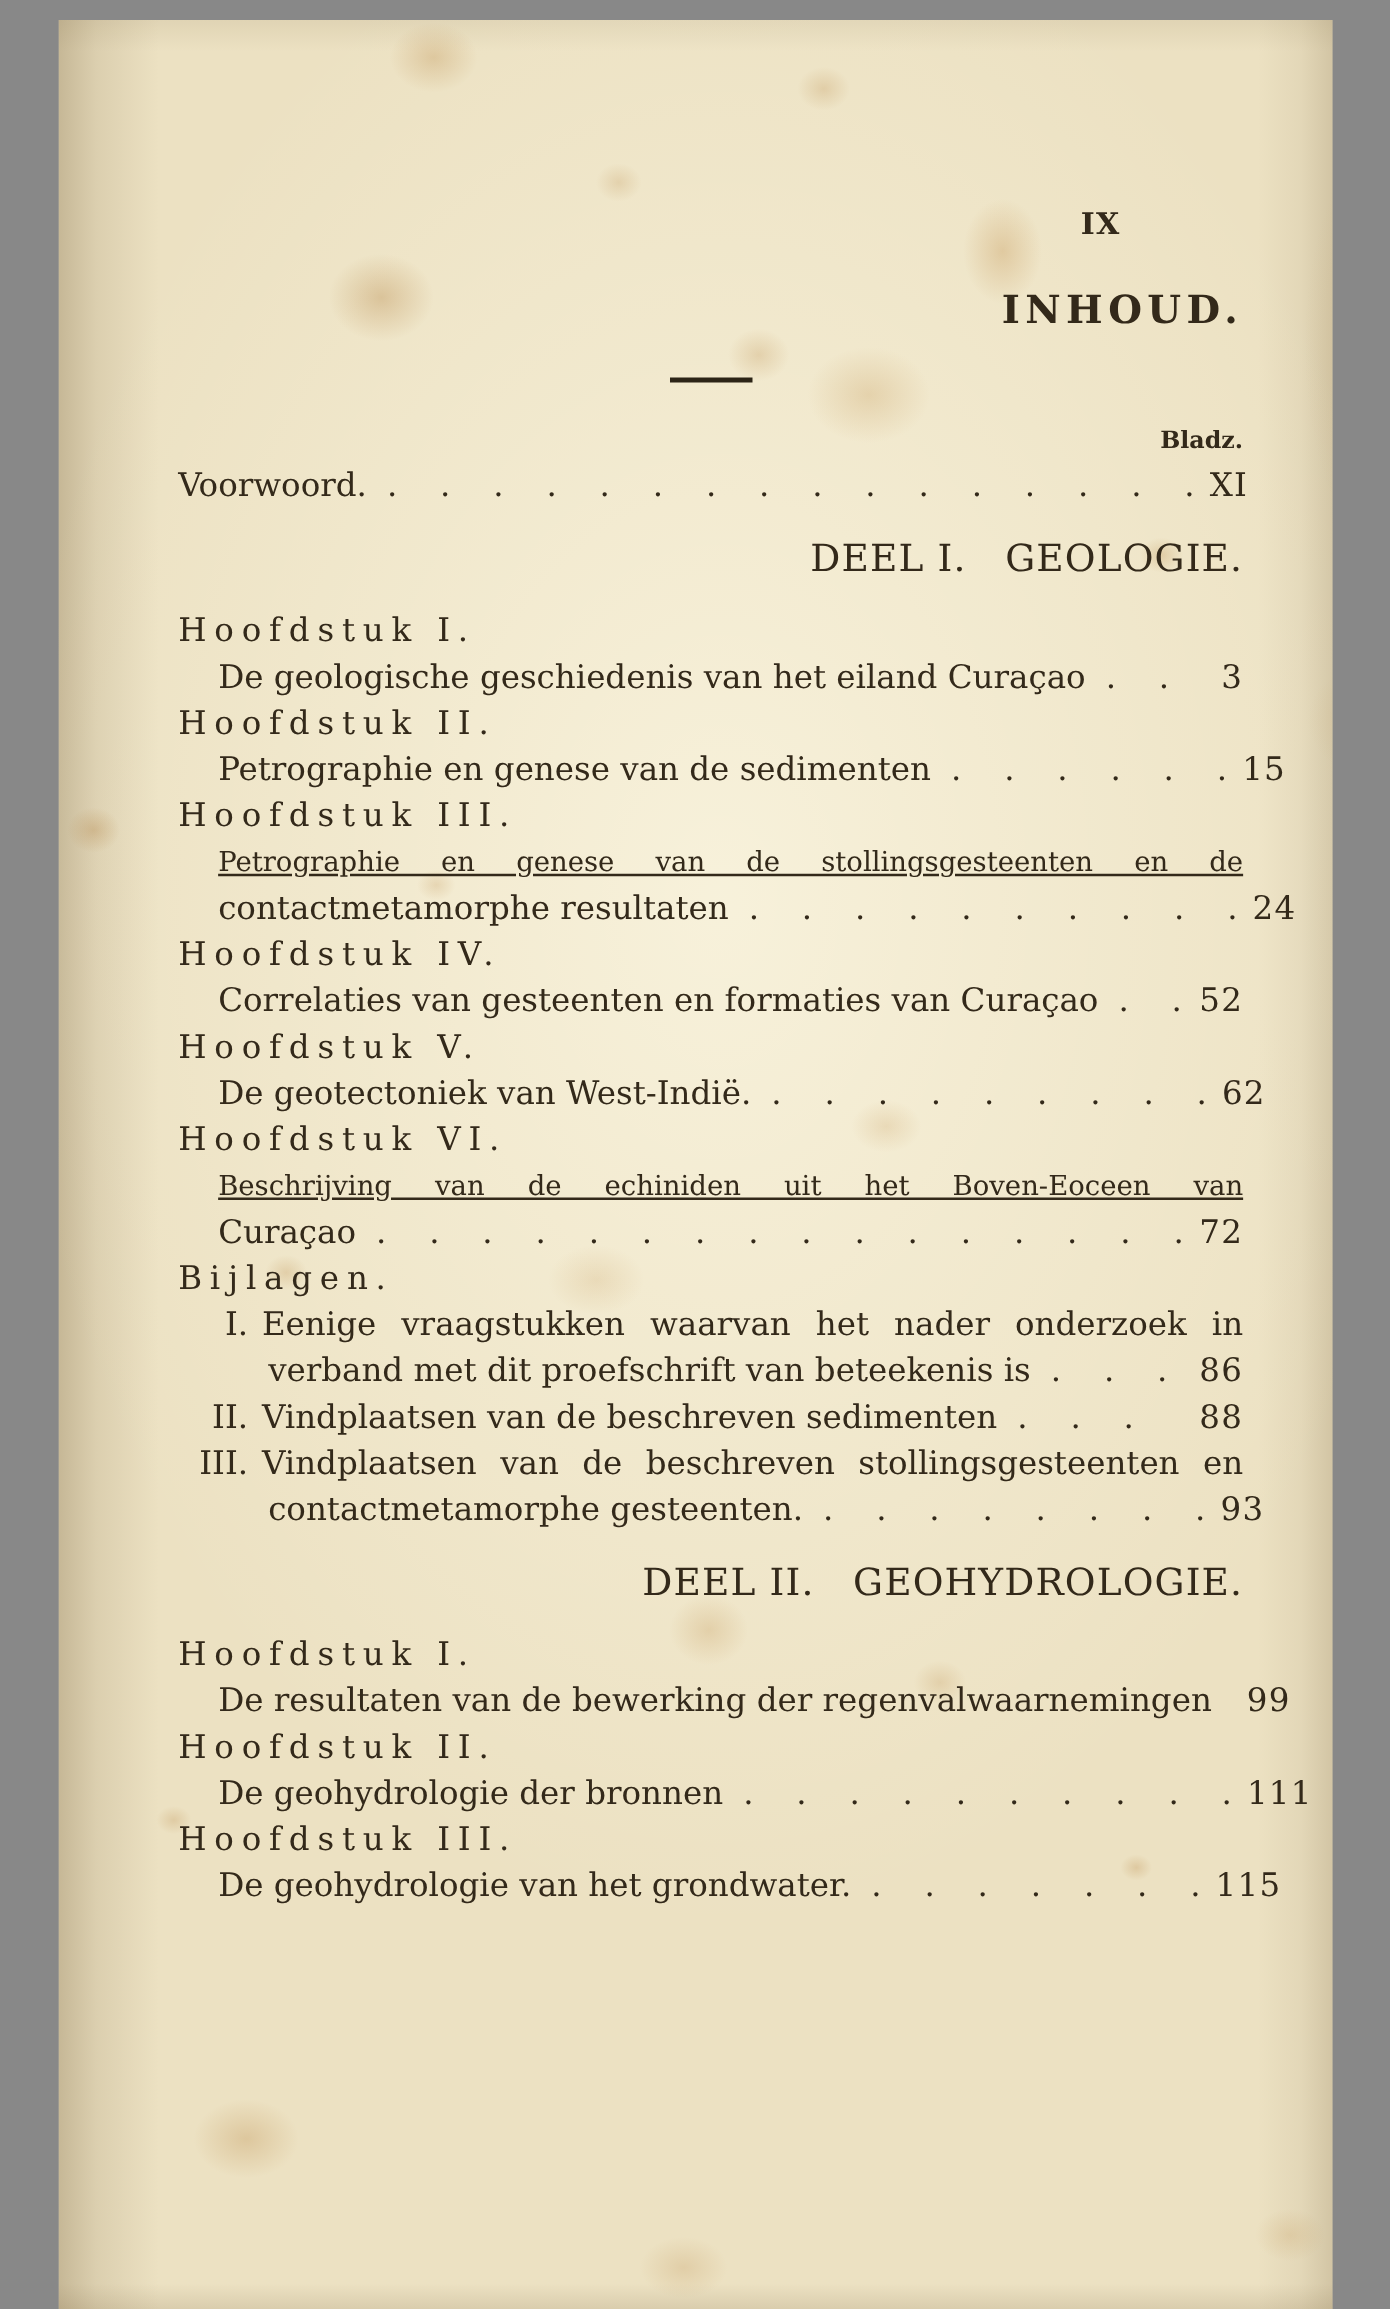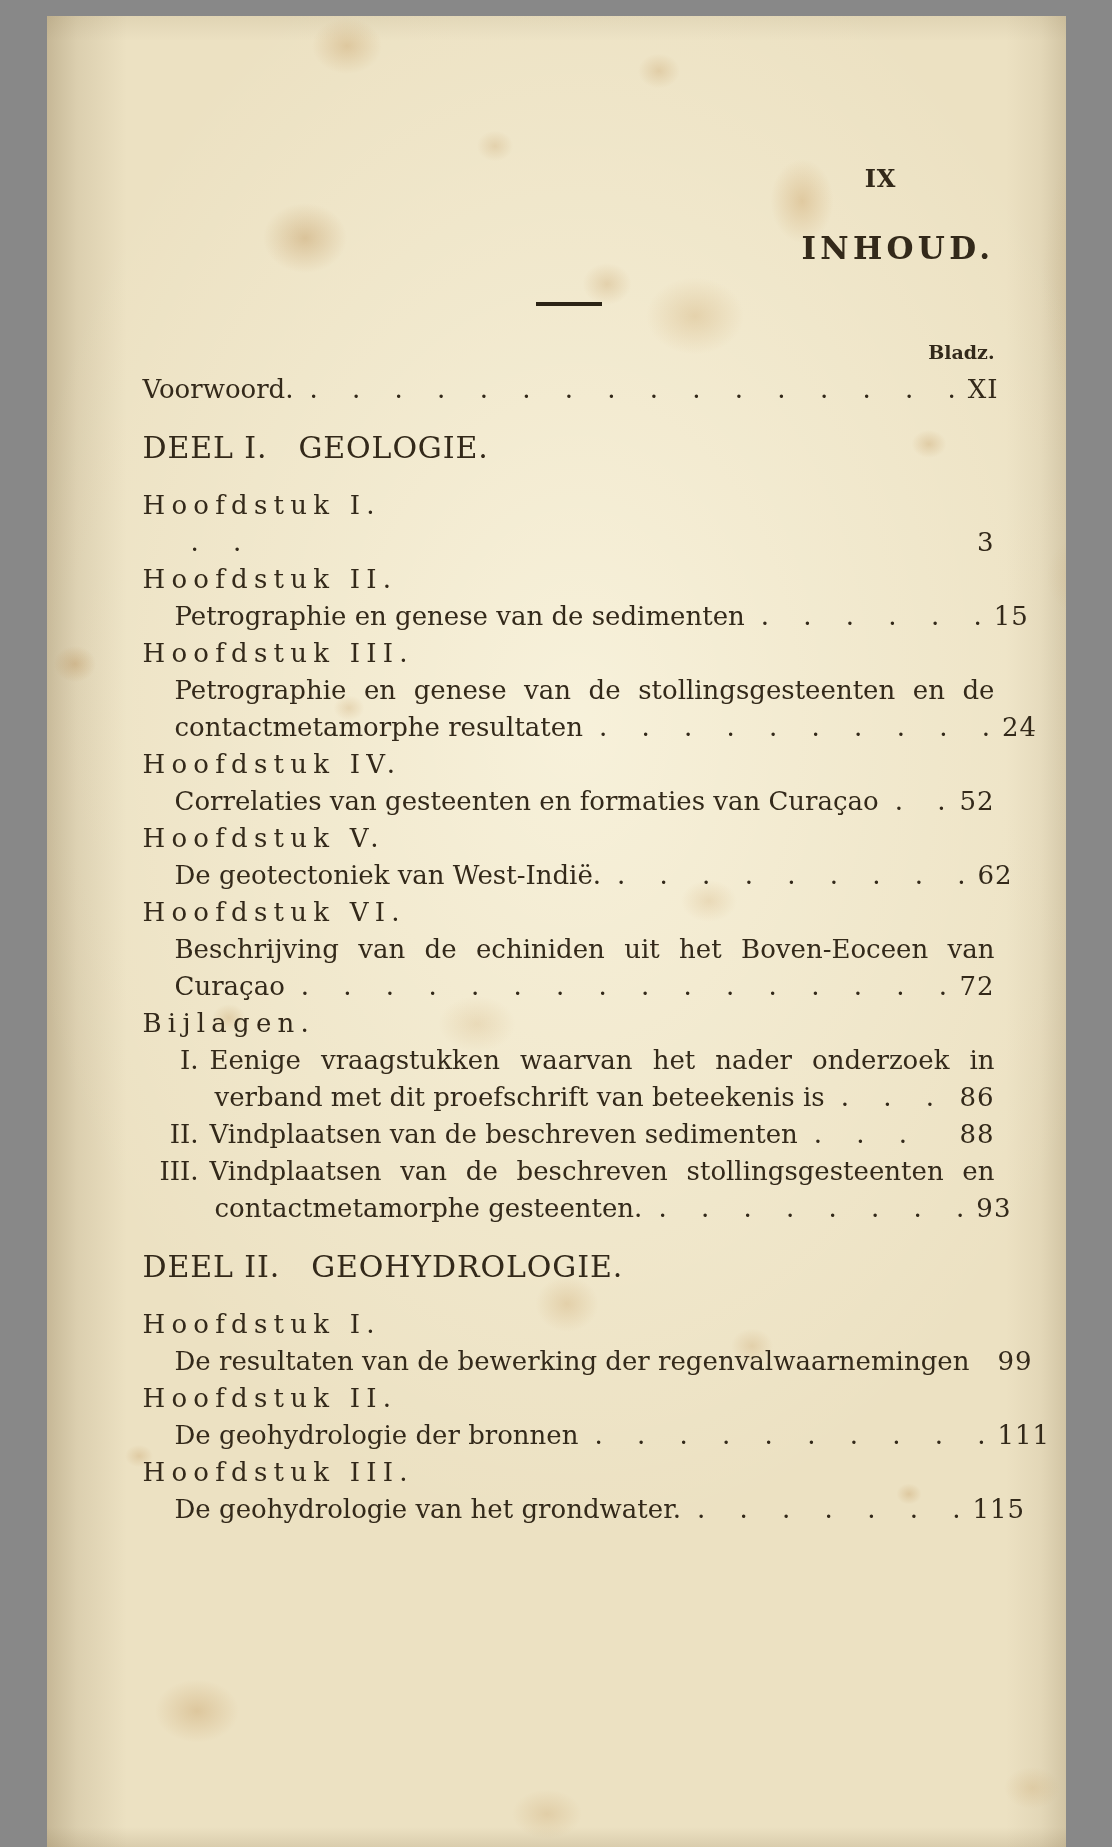--- a/index.html
+++ b/index.html
@@ -62,25 +62,25 @@
     position:absolute; top:214px; left:96px; width:852px;
     text-align:right; font-size:31px; font-weight:bold;
     letter-spacing:0.14em; white-space:pre-wrap;
   }
   .rule {
     position:absolute; top:286px; left:489px;
     width:66px; height:4px; background:#2c2416;
   }
   .content { position:absolute; left:96px; top:318px; width:852px; }
   .row { display:flex; align-items:baseline; line-height:37px; font-size:26px; white-space:nowrap; }
-  .row-block { line-height:37px; font-size:26px; text-align:justify; text-align-last:justify; }
+  .row-block { line-height:37px; font-size:22px; text-align:justify; text-align-last:justify;text-decoration:underline; }
   .bladz { font-size:19px; font-weight:bold; }
   .right { margin-left:auto; }
   .part-heading {
-    text-align:left; font-size:30px; line-height:37px;
+    text-align:right; font-size:30px; line-height:37px;
     margin:21px 0; letter-spacing:0.03em; white-space:pre-wrap;
   }
   .chapter-heading { letter-spacing:0.24em;align-items:center; }
   .entry { padding-left:32px; }
   .entry-block { padding-left:32px; }
   .bcont { padding-left:72px; }
   .num { flex:none; width:56px; text-align:right; }
   .itext { flex:1; margin-left:11px; text-align:justify; text-align-last:justify; white-space:normal; }
   .dots { flex:none; margin-left:16px; word-spacing:26px; white-space:nowrap; }
   .pg { margin-left:auto; padding-left:12px; text-align:right; letter-spacing:1px; flex:none; }
@@ -106,20 +106,21 @@
       <span class="dots">. . . . . . . . . . . . . . . .</span>
       <span class="pg">XI</span>
     </div>
 
     <div class="part-heading">DEEL I. GEOLOGIE.</div>
 
     <div class="row chapter-heading">
       <span>Hoofdstuk I.</span>
     </div>
     <div class="row entry">
+      <span>De geologische geschiedenis van het eiland Curaçao</span>
       <span class="dots">. .</span>
       <span class="pg">3</span>
     </div>
 
     <div class="row chapter-heading">
       <span>Hoofdstuk II.</span>
     </div>
     <div class="row entry">
       <span>Petrographie en genese van de sedimenten</span>
       <span class="dots">. . . . . .</span>

